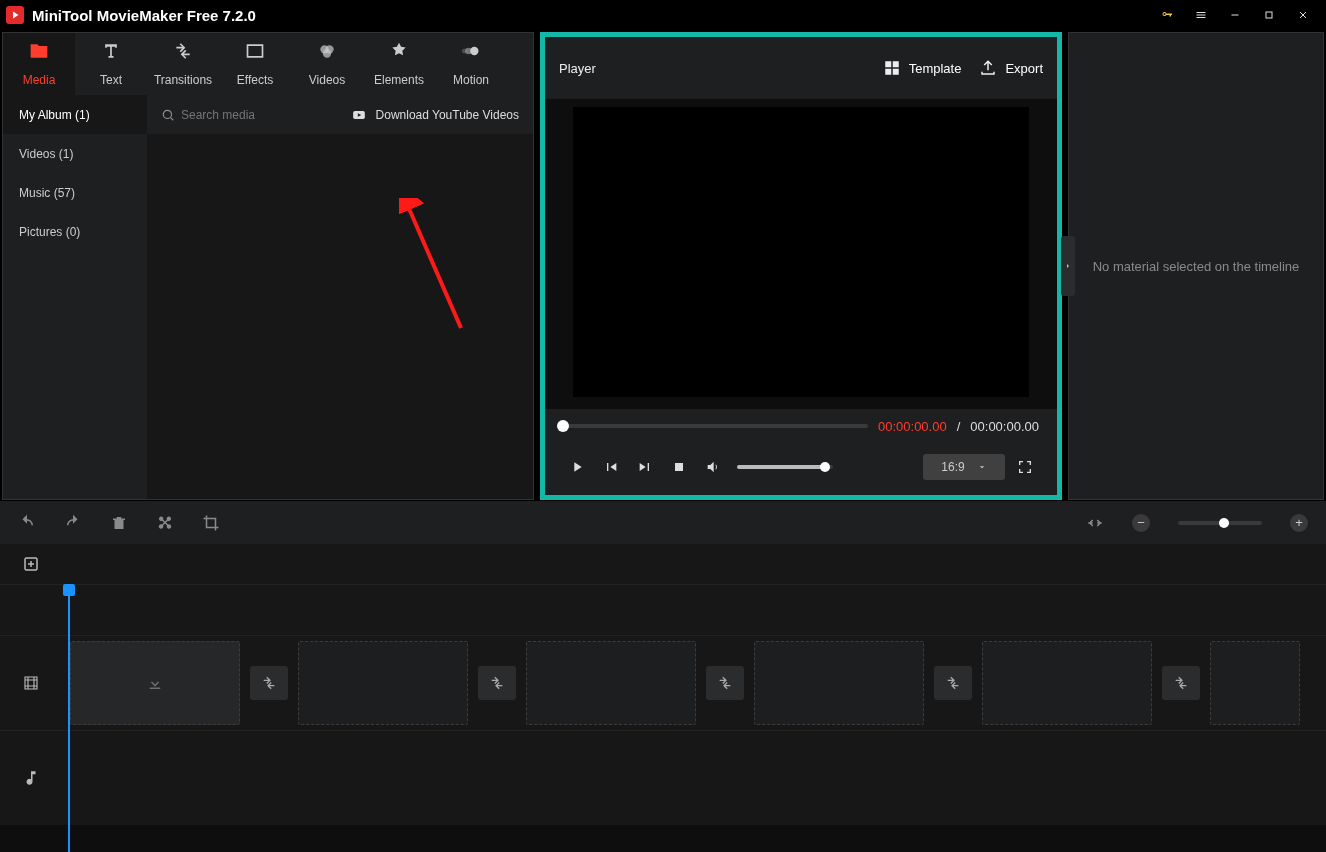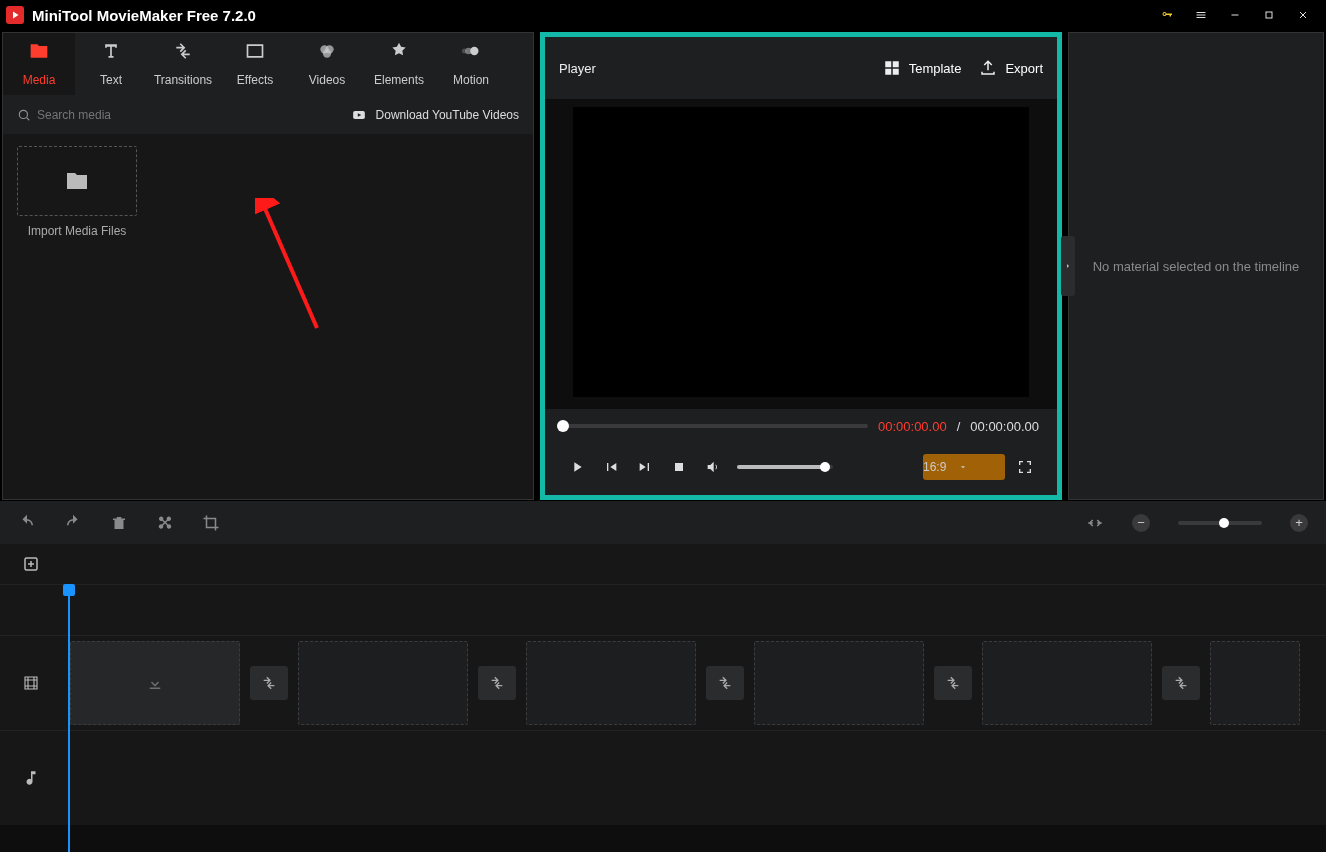--- a/index.html
+++ b/index.html
@@ -67,21 +67,21 @@
 .time-cur{color:#ff3d2e;font-size:13px}
 .time-sep{color:#ddd;font-size:13px}
 .time-tot{color:#ddd;font-size:13px}
 .controls{height:48px;display:flex;align-items:center;padding:0 18px;gap:6px}
 .cbtn{width:28px;height:28px;display:flex;align-items:center;justify-content:center;color:#ddd;cursor:pointer}
 .cbtn svg{width:16px;height:16px}
 .volbar{width:96px;height:4px;background:#3a3a3d;border-radius:2px;position:relative;margin-left:4px}
 .volbar .fill{position:absolute;left:0;top:0;bottom:0;width:92%;background:#bbb;border-radius:2px}
 .volbar .dot{position:absolute;left:92%;top:50%;transform:translate(-50%,-50%);width:10px;height:10px;background:#fff;border-radius:50%}
 .controls .spacer{flex:1}
-.ratio{width:82px;height:26px;background:#a16207;border-radius:3px;display:flex;align-items:center;gap:12px;color:#ccc;font-size:12px;cursor:pointer}
+.ratio{width:82px;height:26px;background:#404040;border-radius:3px;display:flex;align-items:center;justify-content:center;gap:12px;color:#ccc;font-size:12px;cursor:pointer}
 .ratio svg{width:10px;height:10px}
 
 
 .rightpanel{flex:1;background:#1e1f21;border:1px solid #333;display:flex;align-items:center;justify-content:center;color:#8a8a8a;font-size:13px;position:relative}
 .collapsehandle{position:absolute;left:-8px;top:50%;transform:translateY(-50%);width:14px;height:60px;background:#2b2c2e;border-radius:3px;display:flex;align-items:center;justify-content:center;color:#bbb;cursor:pointer}
 
 
 .arrow-anno{position:absolute;pointer-events:none}
 
 
@@ -199,47 +199,53 @@
           <svg viewBox="0 0 24 24" fill="currentColor">
               <circle cx="16" cy="12" r="5"></circle>
               <circle cx="9" cy="12" r="4" opacity=".5"></circle>
               <circle cx="4" cy="12" r="3" opacity=".25"></circle>
             </svg>
           <span>Motion</span>
         </div>
       </div>
 
       <div class="mediarow">
+        <div class="sidebar">
+          <div class="sideitem active">
+              <span>My Album (1)</span>
+            </div>
+          <div class="sideitem">
+              <span>Videos (1)</span>
+            </div>
+          <div class="sideitem">
+              <span>Music (57)</span>
+            </div>
+          <div class="sideitem">
+              <span>Pictures (0)</span>
+            </div>
+        </div>
         <div class="mediacontent">
           <div class="mediabar">
             <div class="search">
               <svg width="14" height="14" viewBox="0 0 24 24" fill="none" stroke="#8f8f8f" stroke-width="2">
                   <circle cx="11" cy="11" r="7"></circle>
                   <line x1="21" y1="21" x2="16.65" y2="16.65"></line>
                 </svg>
               <input placeholder="Search media" style="">
             </div>
             <div class="spacer"></div>
             <div class="yt">
               <svg width="18" height="14" viewBox="0 0 24 24" fill="#ddd">
                   <rect x="2" y="5" width="20" height="14" rx="3"></rect>
                   <path d="M10 9l6 3-6 3z" fill="#1e1f21"></path>
                 </svg>
               <span>Download YouTube Videos</span>
             </div>
           </div>
           <div class="mediathumbs" style="position:relative">
-            <div class="thumb">
-              <div class="dropzone">
-                <svg viewBox="0 0 24 24" fill="#bbb">
-                    <path d="M10 4H2v16h20V6H12l-2-2z"></path>
-                  </svg>
-              </div>
-              <div class="caption">Import Media Files</div>
-            </div>
 
             <svg class="arrow-anno" style="left:252px;top:64px" width="80" height="140" viewBox="0 0 80 140">
               <defs>
                   <marker id="ah" viewBox="0 0 10 10" refX="2" refY="5" markerWidth="8" markerHeight="8" orient="auto-start-reverse">
                     <path d="M0 0L10 5L0 10z" fill="#ff1a1a"></path>
                   </marker>
                 </defs>
               <line x1="62" y1="130" x2="8" y2="6" stroke="#ff1a1a" stroke-width="4" marker-end="url(#ah)"></line>
             </svg>
           </div>

